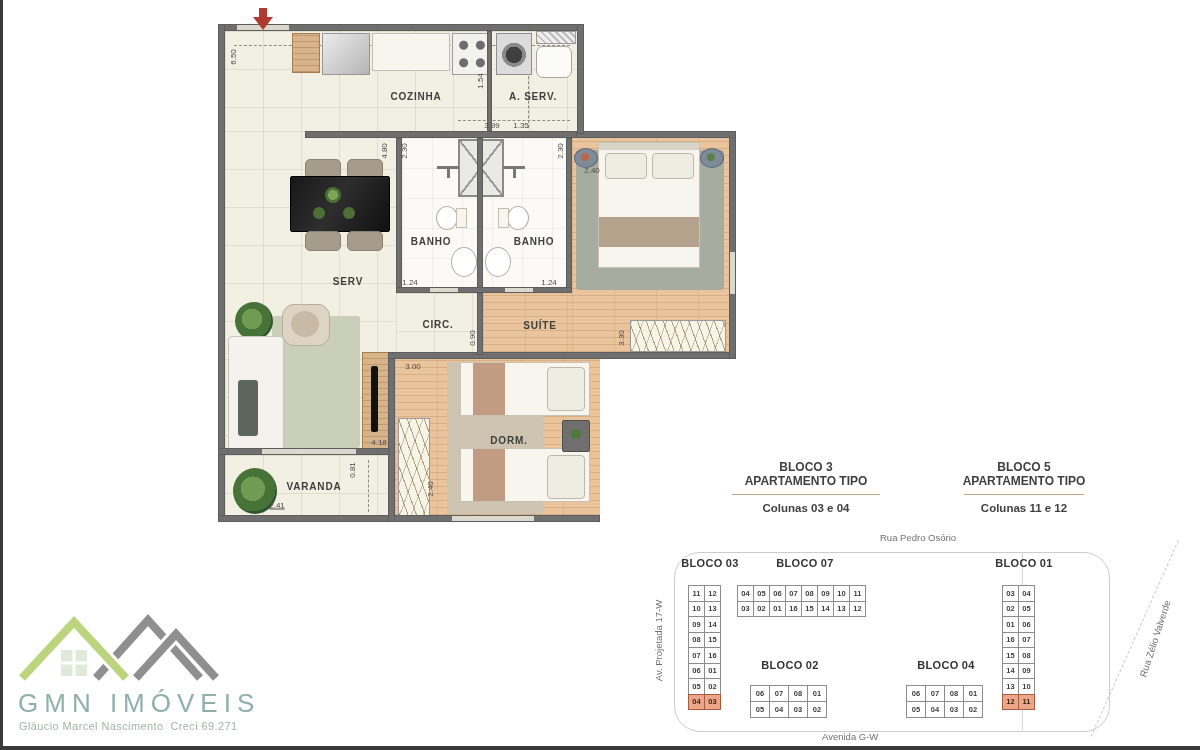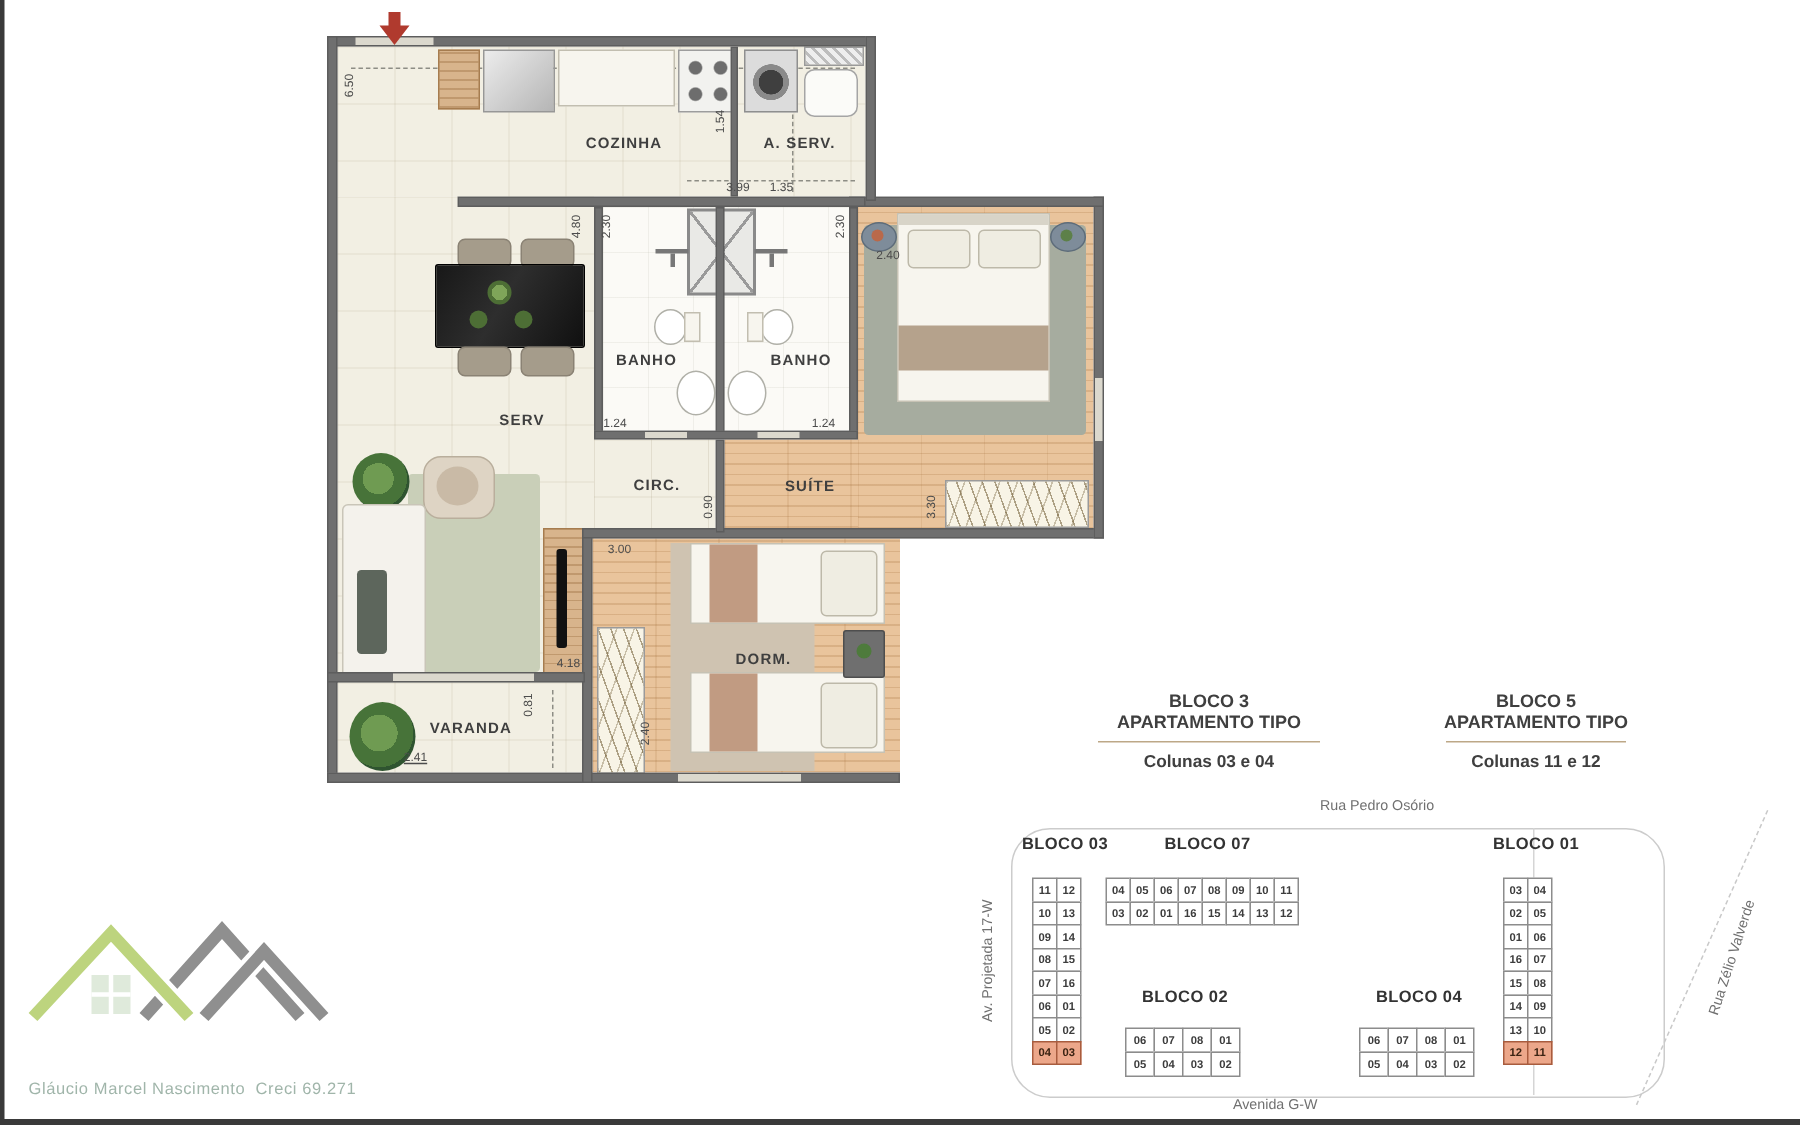--- a/index.html
+++ b/index.html
@@ -384,18 +384,19 @@
     <svg width="215" height="80" viewBox="0 0 215 80" style="position:absolute;left:4px;top:0;">
       <polyline points="80,70 132,12 184,70" fill="none" stroke="#8f8f8f" stroke-width="8"></polyline>
       <polyline points="120,70 160,26 200,70" fill="none" stroke="#ffffff" stroke-width="14"></polyline>
       <polyline points="120,70 160,26 200,70" fill="none" stroke="#8f8f8f" stroke-width="8"></polyline>
       <polyline points="6,70 58,14 110,70" fill="none" stroke="#ffffff" stroke-width="14"></polyline>
       <polyline points="6,70 58,14 110,70" fill="none" stroke="#bdd47e" stroke-width="8"></polyline>
       <rect x="45" y="42" width="26" height="26" fill="#dfeadb"></rect>
       <line x1="58" y1="42" x2="58" y2="68" stroke="#ffffff" stroke-width="3"></line>
       <line x1="45" y1="55" x2="71" y2="55" stroke="#ffffff" stroke-width="3"></line>
     </svg>
+    <div class="logo-name" style="left:6px;top:80px;">GMN IMÓVEIS</div>
     <div class="logo-sub" style="left:7px;top:112px;">Gláucio Marcel Nascimento &nbsp;Creci 69.271</div>
   </div>
 
   <div class="edge" style="left:0;top:0;width:3px;height:750px;"></div>
   <div class="edge" style="left:0;top:746px;width:1200px;height:4px;"></div>
 </div>
 
 </body></html>

